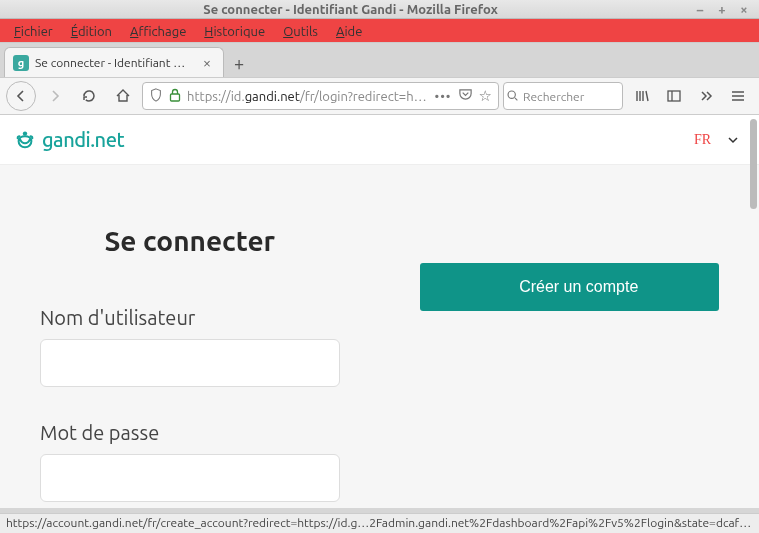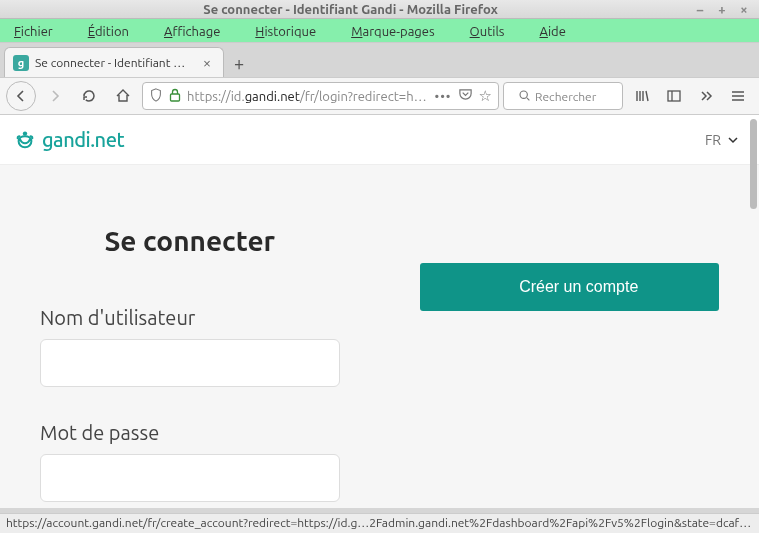--- a/index.html
+++ b/index.html
@@ -24,26 +24,26 @@
       color: #666;
       font-weight: 600;
     }
     .titlebar-title { flex: 1; text-align: center; font-size: 13px; }
     .window-controls { display: flex; gap: 8px; color: #888; font-size: 13px; }
     .window-controls span { width: 14px; text-align: center; cursor: default; }
 
     
     .menubar {
       height: 24px;
-      background: #86efac;
+      background: #ef4444;
       border-bottom: 1px solid #ccc;
       display: flex;
       align-items: center;
       padding: 0 6px;
-      gap: 19px;
+      gap: 2px;
       font-size: 13px;
       color: #333;
     }
     .menubar .mitem { padding: 2px 8px; }
     .menubar .mitem .u { text-decoration: underline; }
 
     
     .tabstrip {
       height: 34px;
       background: #d6d6d6;
@@ -115,21 +115,21 @@
     .urlbar .lock { color:#3a8f3a; font-size:13px; }
     .urlbar .url { flex:1; white-space:nowrap; overflow:hidden; text-overflow:ellipsis; color:#888; }
     .urlbar .url .host { color:#222; }
     .urlbar .dots { color:#777; letter-spacing:1px; }
     .urlbar .pocket, .urlbar .star { color:#777; font-size:15px; }
     .searchbar {
       width: 120px; height: 28px;
       border: 1px solid #bbb;
       border-radius: 4px;
       background:#fff;
-      display:flex; align-items:center; padding:0 14px; gap:4px;
+      display:flex; align-items:center; padding:0 2px; gap:4px;
       font-size:12px; color:#888;
     }
     .searchbar .mag { color:#777; }
     .right-icons { display:flex; gap:2px; align-items:center; }
     .hamburger { font-size:18px; }
 
     
     .viewport {
       background: #fff;
       height: calc(533px - 24px - 24px - 34px - 38px - 20px);
@@ -147,21 +147,21 @@
       border-bottom: 1px solid #eee;
       display:flex; align-items:center; justify-content:space-between;
       padding: 0 20px 0 14px;
     }
     .brand { display:flex; align-items:center; gap:6px; }
     .brand-logo {
       width:22px; height:22px; position:relative;
       color:#18a39b;
     }
     .brand-text { color:#18a39b; font-size:20px; font-weight:500; letter-spacing:-0.5px; }
-    .lang-switch { display:flex; align-items:center; gap:6px; color:#737373; font-size:14px; }
+    .lang-switch { display:flex; align-items:center; gap:16px; color:#ef4444; font-size:14px;font-family:Liberation Serif, serif; }
 
     .page-body {
       background:#f6f6f6;
       padding: 60px 40px 40px;
       height: calc(100% - 50px);
     }
     .columns { display:flex; gap: 80px; }
     .col { flex:1; }
     .col h1 {
       font-size: 28px;
@@ -204,21 +204,20 @@
     <span>+</span>
     <span>×</span>
   </div>
 </div>
 
 <div class="menubar">
   <div class="mitem"><span class="u">F</span>ichier</div>
   <div class="mitem"><span class="u">É</span>dition</div>
   <div class="mitem"><span class="u">A</span>ffichage</div>
   <div class="mitem"><span class="u">H</span>istorique</div>
-  <div class="mitem"><span class="u">M</span>arque-pages</div>
   <div class="mitem"><span class="u">O</span>utils</div>
   <div class="mitem"><span class="u">A</span>ide</div>
 </div>
 
 <div class="tabstrip">
   <div class="tab">
     <div class="favicon">g</div>
     <div class="tab-title">Se connecter - Identifiant Gandi</div>
     <div class="tab-close">×</div>
   </div>

